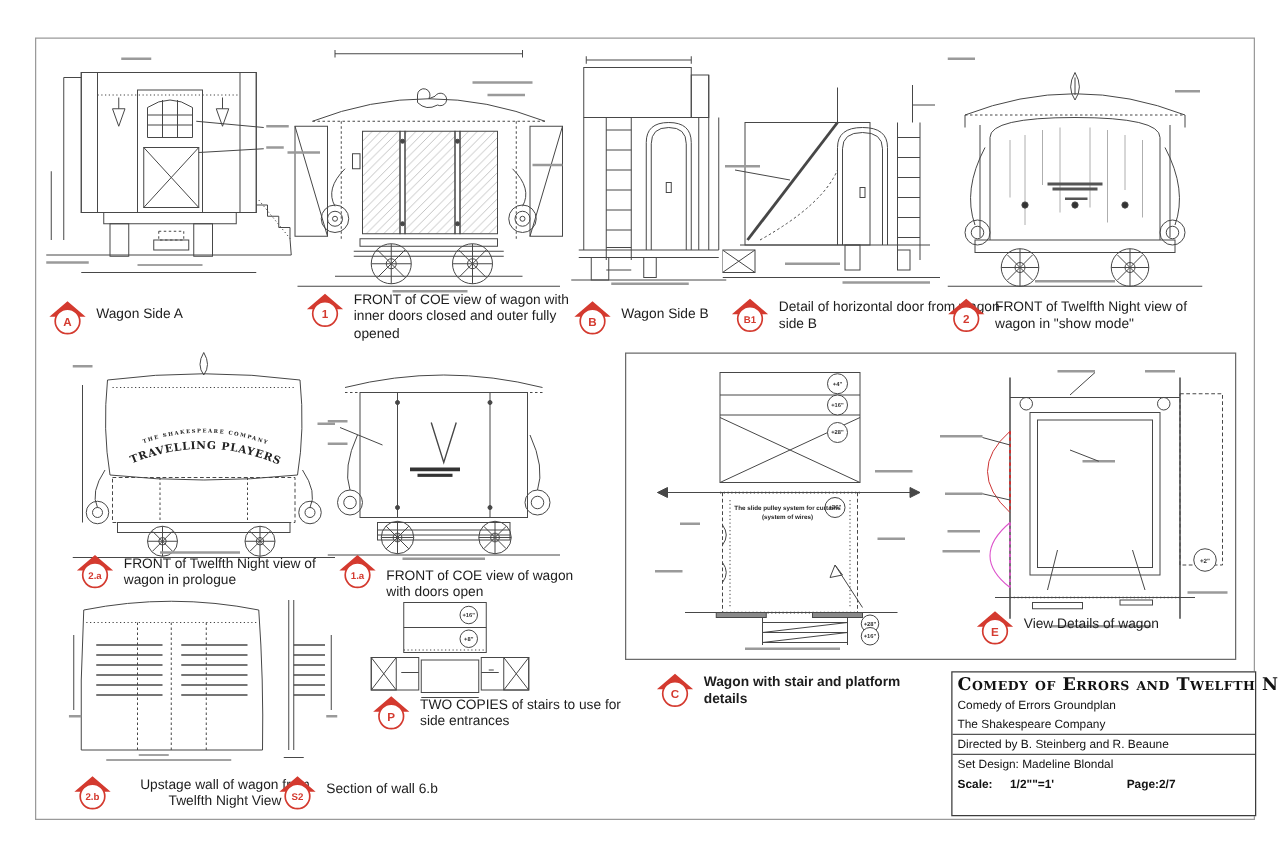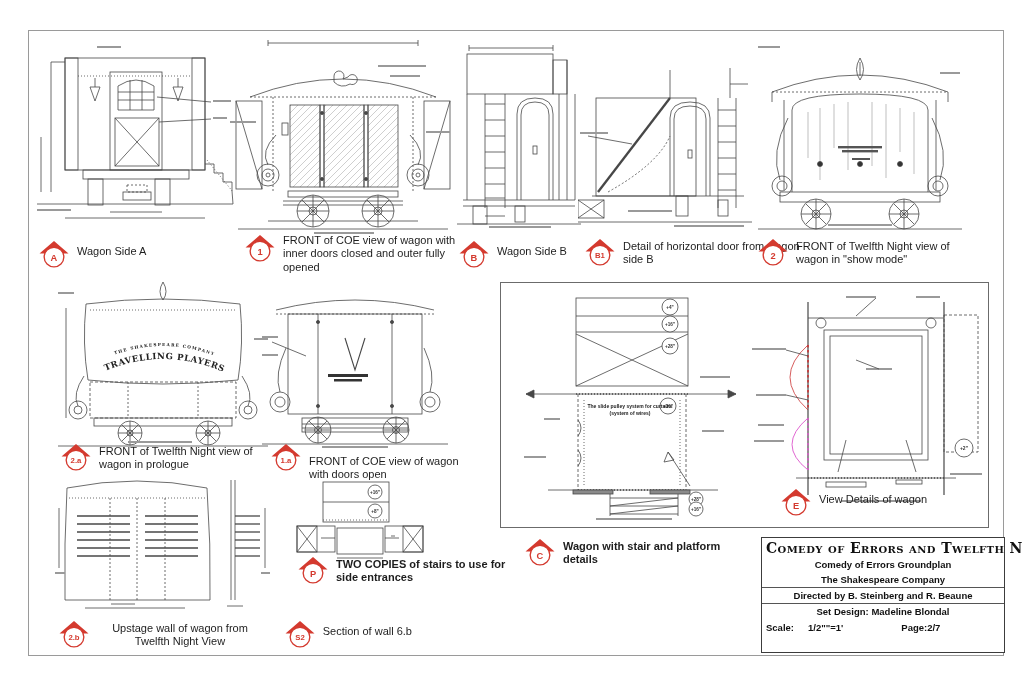--- a/index.html
+++ b/index.html
@@ -9,21 +9,21 @@
   .drawing{position:absolute;}
   .drawing svg{display:block;}
   .d-stroke{stroke:#474747;stroke-width:.8;fill:none;}
   .callout{position:absolute;display:flex;align-items:flex-start;gap:7px;}
   .callout .cap{font-size:11px;line-height:1.22;color:#1d1d1d;padding-top:5px;}
   .mk{width:32px;height:29px;flex:0 0 auto;}
   .detail-box{position:absolute;left:500px;top:282px;width:487px;height:244px;border:1px solid #6b6b6b;background:#fff;}
   .tb{position:absolute;left:761px;top:537px;width:244px;height:116px;border:1.5px solid #3c3c3c;background:#fff;box-sizing:border-box;}
   .tb-title{font-family:"DejaVu Serif",serif;font-variant:small-caps;font-weight:bold;font-size:14px;
             letter-spacing:.4px;padding:2px 4px 1px;white-space:nowrap;color:#111;}
-  .tb-row{font-size:9.5px;font-weight:bold;padding:2px 4px;color:#111;text-align:center;}
+  .tb-row{font-size:9.5px;font-weight:normal;padding:2px 4px;color:#111;}
   .tb-sep{border-bottom:1px solid #555;}
   .tb-scale{display:flex;font-size:9.5px;font-weight:bold;padding:3px 4px;color:#111;text-align:right;}
   .tb-scale .sv{margin-left:14px;}
   .tb-scale .pg{margin-left:58px;}
 </style>
 </head>
 <body>
 
 <div class="sheet">
   <div class="sheet-border"></div>
@@ -694,33 +694,33 @@
     </svg>
     <div class="cap" style="padding-top:2px;font-weight:bold;">Wagon with stair and platform details</div>
   </div>
 
   <div class="callout" style="left:297px;top:556px;width:215px;">
     <svg class="mk" viewBox="0 0 30 28">
       <polygon points="1,13 15,1 29,13 21.5,13 15,7.5 8.5,13" fill="#d43a2f"></polygon>
       <circle cx="15" cy="16.5" r="9.5" fill="#fff" stroke="#d43a2f" stroke-width="1.3"></circle>
       <text x="15" y="20" text-anchor="middle" font-size="9" font-weight="bold" fill="#d43a2f">P</text>
     </svg>
-    <div class="cap" style="padding-top:2px;font-weight:bold;">TWO COPIES of stairs to use for side entrances</div>
+    <div class="cap" style="padding-top:2px;">TWO COPIES of stairs to use for side entrances</div>
   </div>
 
   <div class="callout" style="left:58px;top:620px;width:205px;">
     <svg class="mk" viewBox="0 0 30 28">
       <polygon points="1,13 15,1 29,13 21.5,13 15,7.5 8.5,13" fill="#d43a2f"></polygon>
       <circle cx="15" cy="16.5" r="9.5" fill="#fff" stroke="#d43a2f" stroke-width="1.3"></circle>
       <text x="15" y="19.5" text-anchor="middle" font-size="7.5" font-weight="bold" fill="#d43a2f">2.b</text>
     </svg>
     <div class="cap" style="padding-top:2px;text-align:center;">Upstage wall of wagon from Twelfth Night View</div>
   </div>
 
-  <div class="callout" style="left:222px;top:620px;width:190px;justify-content:flex-end;">
+  <div class="callout" style="left:222px;top:620px;width:190px;">
     <svg class="mk" viewBox="0 0 30 28">
       <polygon points="1,13 15,1 29,13 21.5,13 15,7.5 8.5,13" fill="#d43a2f"></polygon>
       <circle cx="15" cy="16.5" r="9.5" fill="#fff" stroke="#d43a2f" stroke-width="1.3"></circle>
       <text x="15" y="19.5" text-anchor="middle" font-size="7.5" font-weight="bold" fill="#d43a2f">S2</text>
     </svg>
     <div class="cap">Section of wall 6.b</div>
   </div>
 
   <div class="tb">
     <div class="tb-title">Comedy of Errors and Twelfth Night</div>

